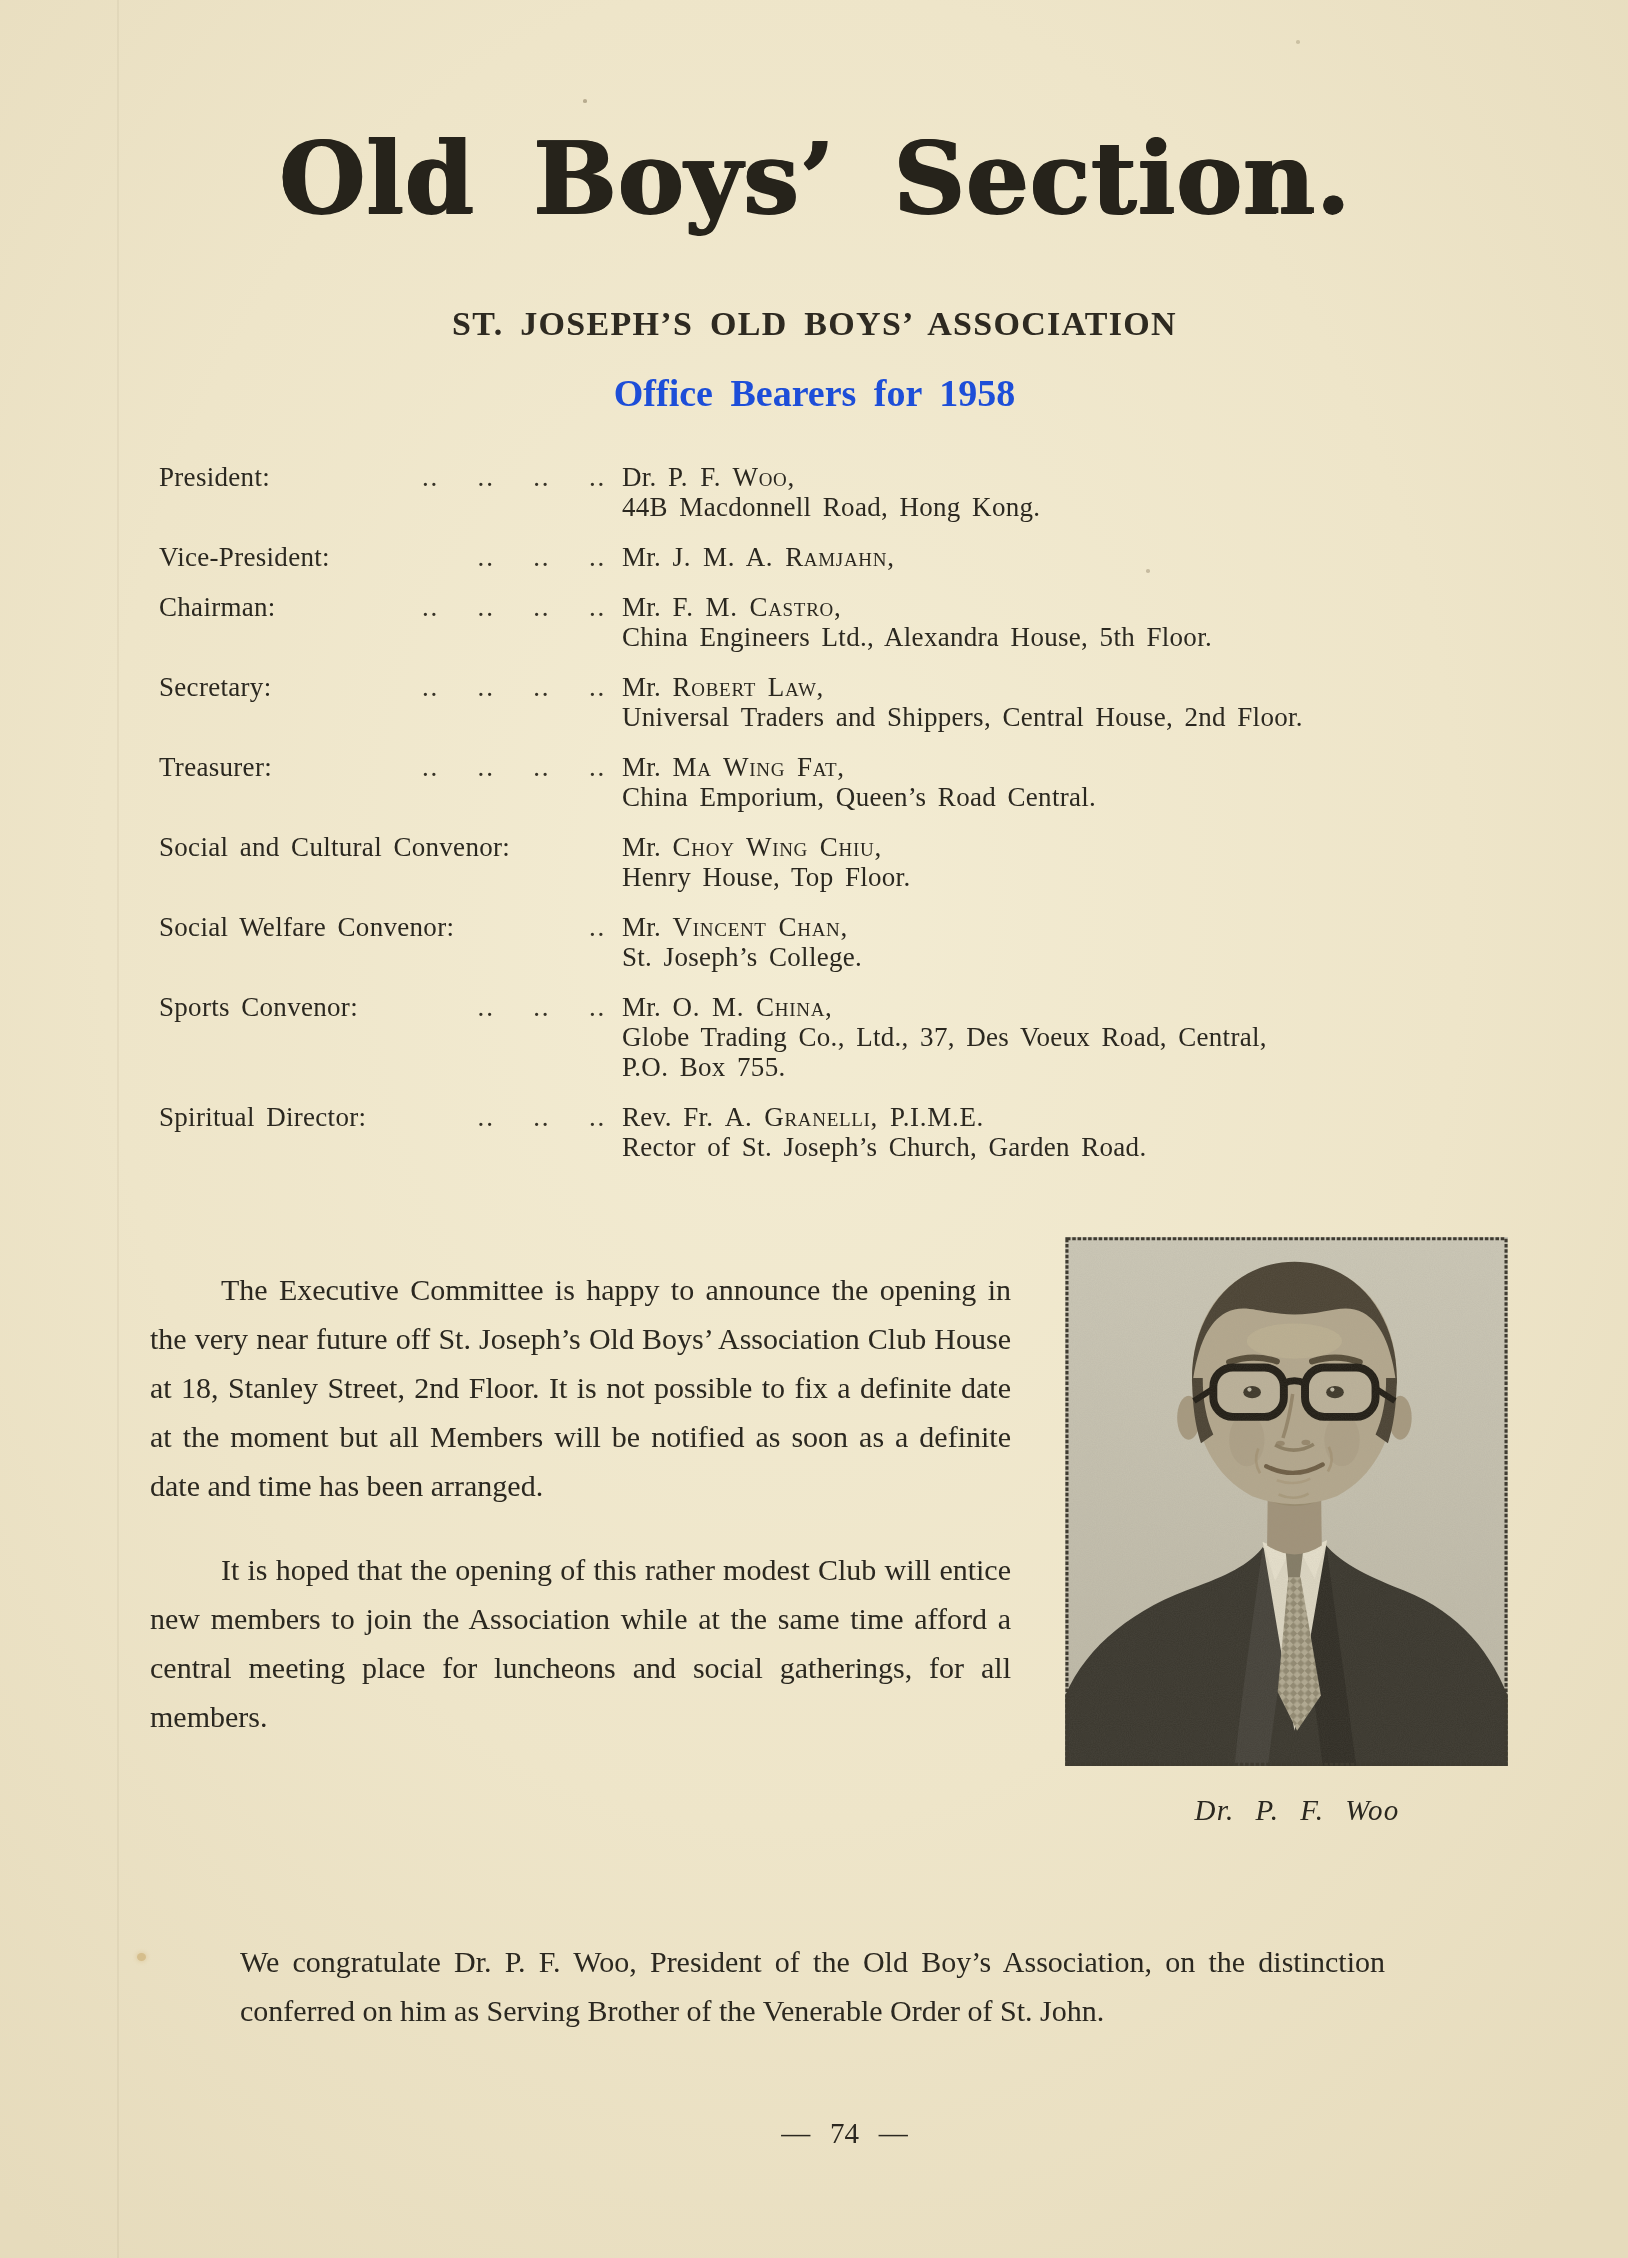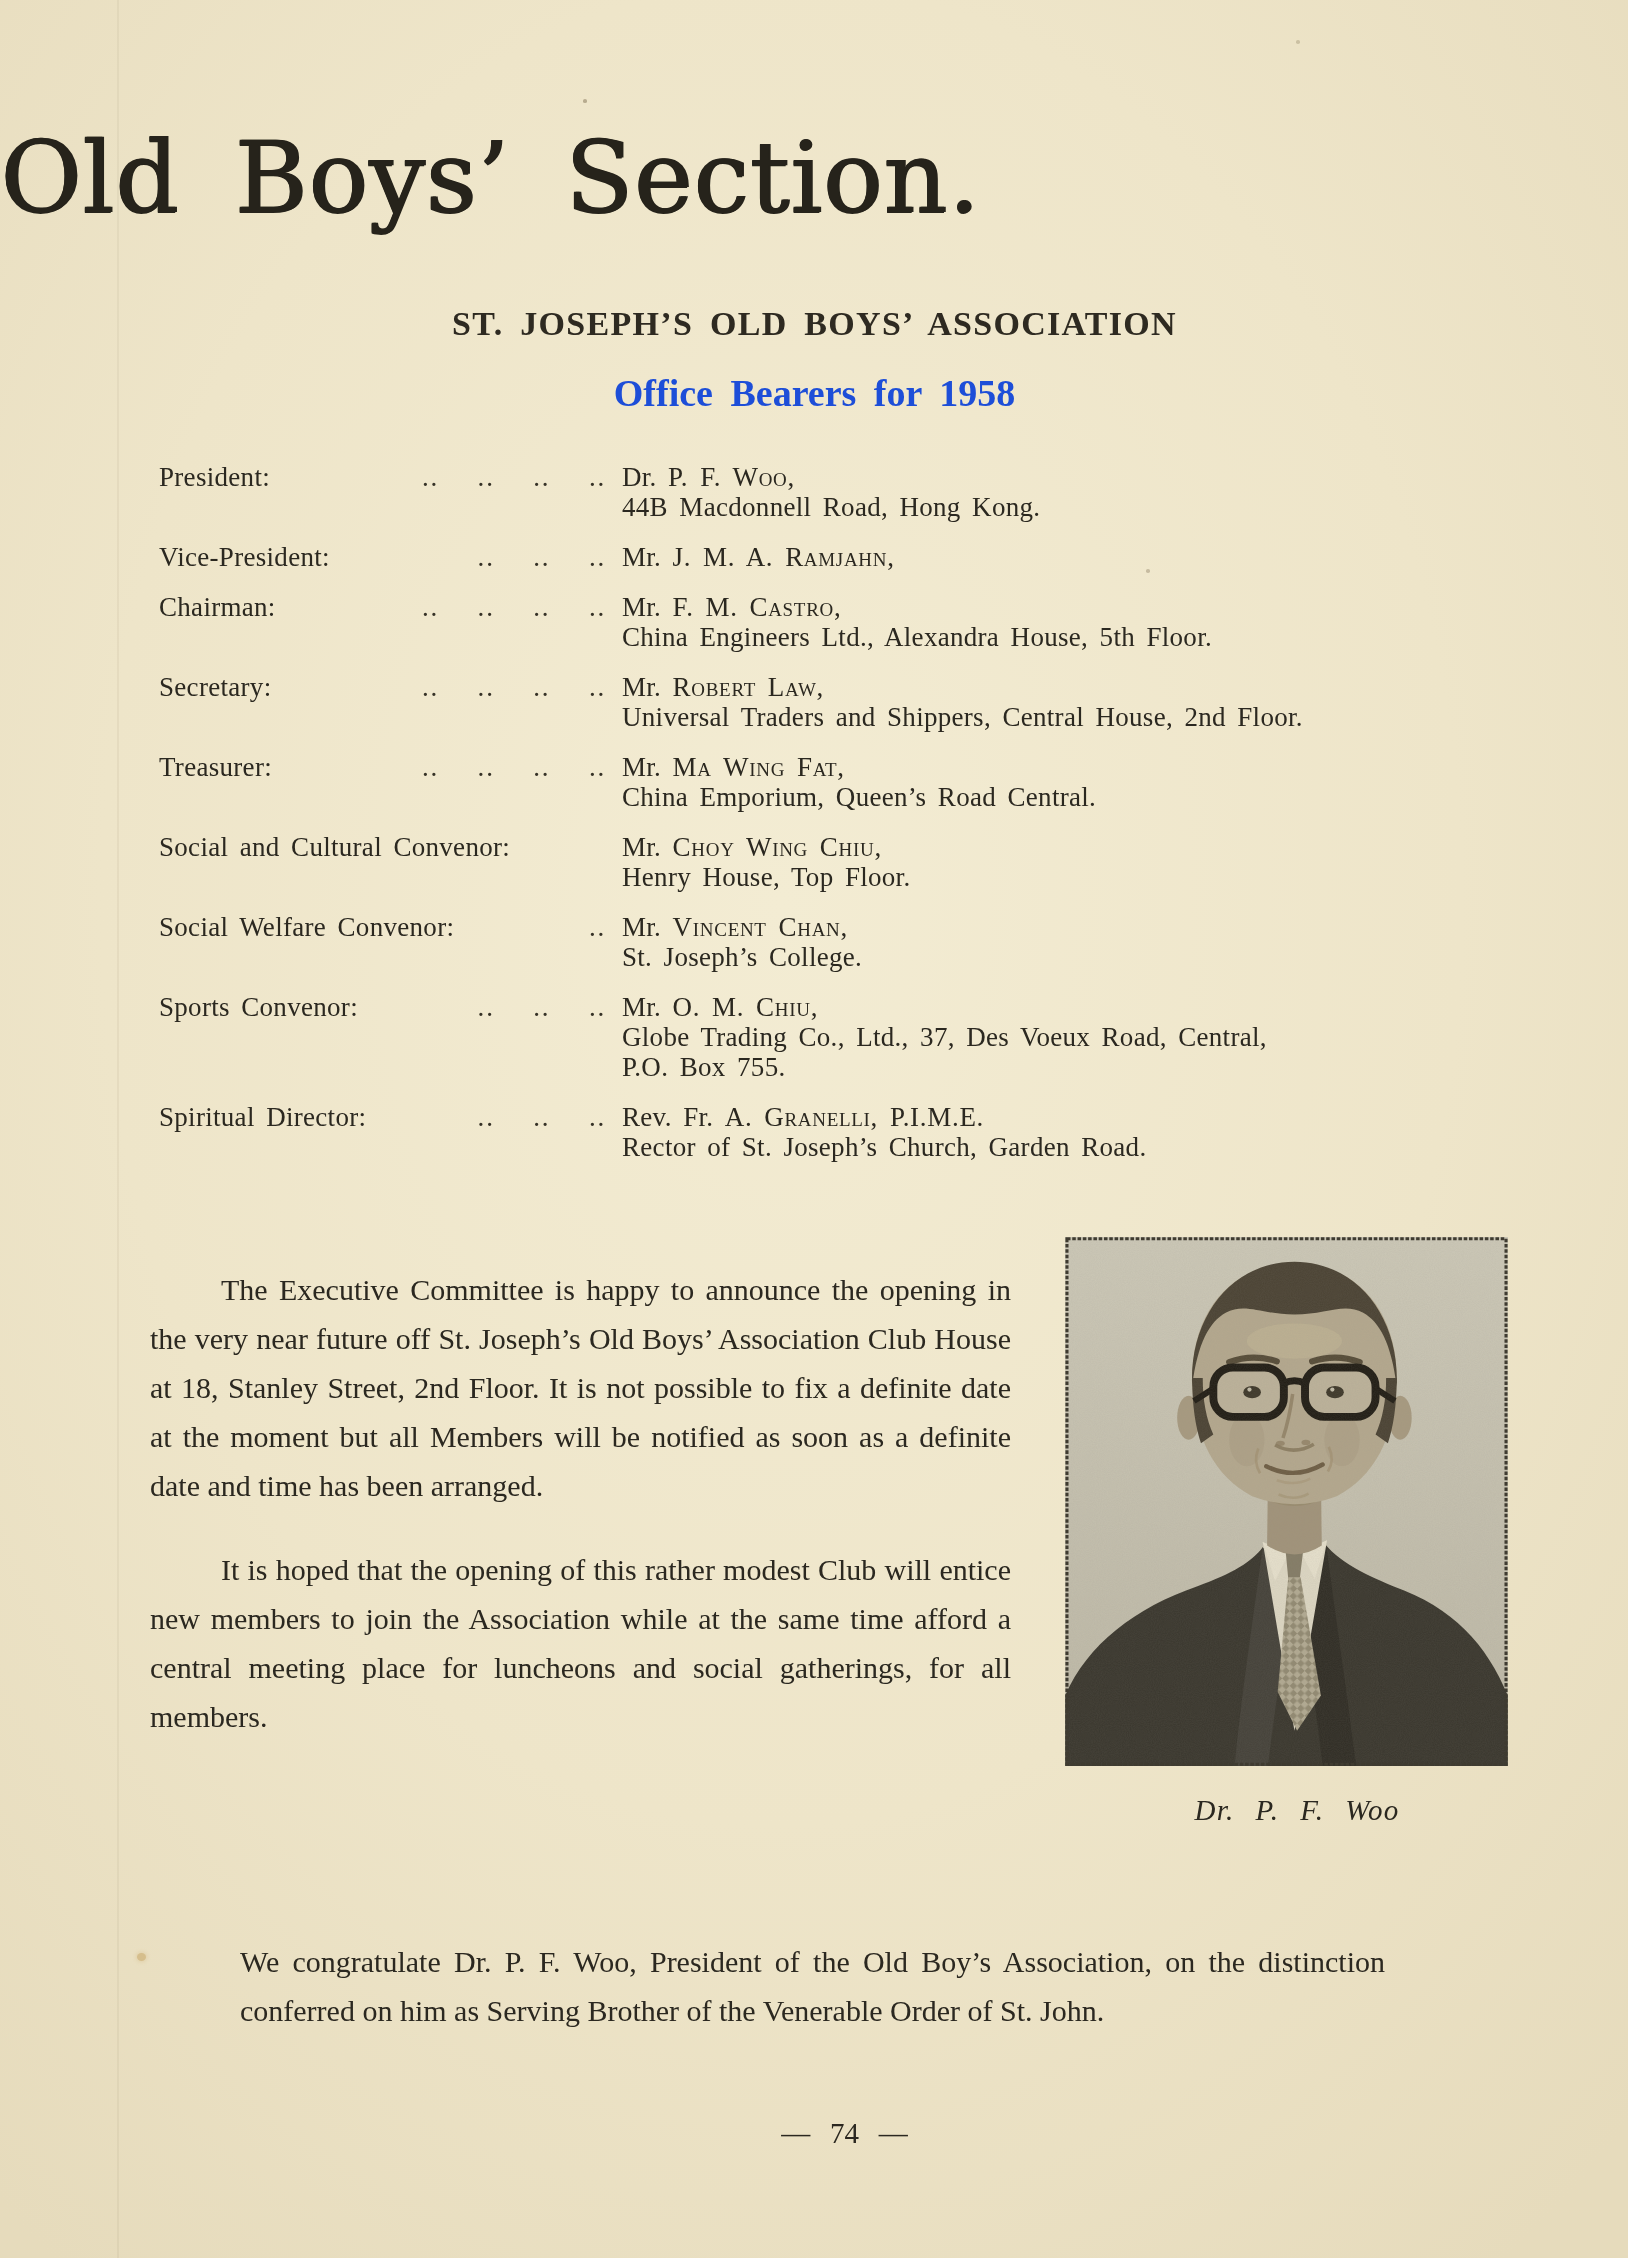--- a/index.html
+++ b/index.html
@@ -9,22 +9,23 @@
     overflow: hidden;
     background:
       radial-gradient(ellipse 1235px 1676px at 48% 40%, #f3ecd3 0%, #eee5c9 55%, #e6dbbc 100%);
     font-family: "Liberation Serif", serif;
     color: #2b2820;
   }
 
   
   .page-title {
     position: absolute; top: 124px; left: 0; width: 100%;
+    text-align: center;
     font-family: "DejaVu Serif", serif;
-    font-weight: normal;
+    font-weight: bold;
     font-size: 99px;
     line-height: 1.1;
     letter-spacing: 0.9px;
     word-spacing: 23px;
     color: #26231b;
     text-shadow: 1.8px 0 0 #26231b, 0 0.9px 0 #26231b;
   }
   .subtitle {
     position: absolute; top: 305px; left: 0; width: 100%;
     text-align: center;
@@ -200,21 +201,21 @@
       <div>St. Joseph’s College.</div>
     </div>
   </div>
 
   <div class="bearer-row">
     <div class="bearer-left">
       <span class="role">Sports Convenor:</span>
       <span class="dots">.. .. ..</span>
     </div>
     <div class="bearer-value">
-      <div><span>Mr. </span><span class="sc">O. M. Chiu,</span></div>
+      <div><span>Mr. </span><span class="sc">O. M. China,</span></div>
       <div>Globe Trading Co., Ltd., 37, Des Voeux Road, Central,</div>
       <div>P.O. Box 755.</div>
     </div>
   </div>
 
   <div class="bearer-row">
     <div class="bearer-left">
       <span class="role">Spiritual Director:</span>
       <span class="dots">.. .. ..</span>
     </div>

